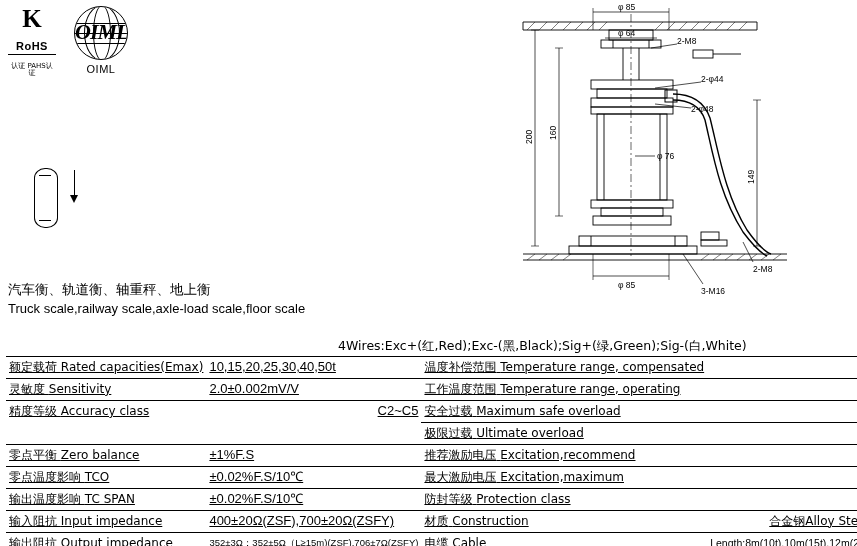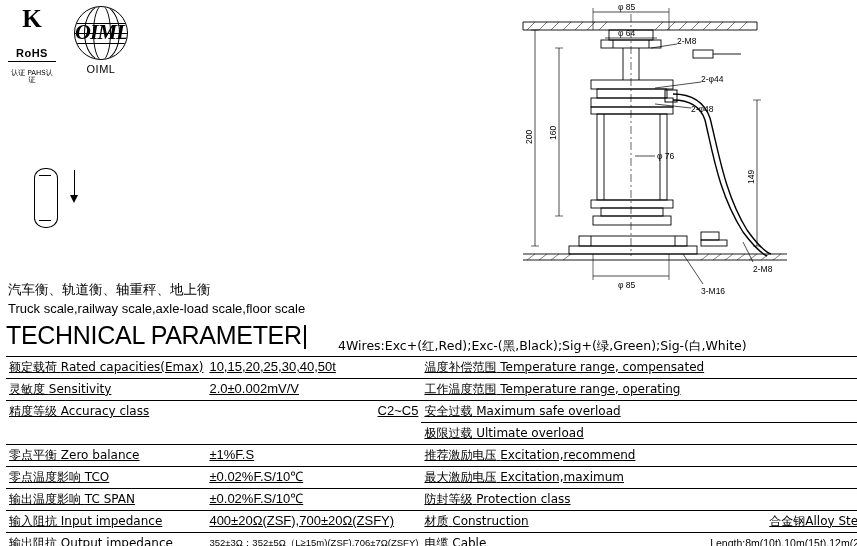--- a/index.html
+++ b/index.html
@@ -38,21 +38,21 @@
   .rohs-k {
     font-family: "Liberation Serif", serif;
     font-size: 25px;
     font-weight: bold;
     letter-spacing: 0;
   }
   .rohs-text {
     font-size: 11px;
     font-weight: bold;
     letter-spacing: 0.5px;
-    margin-top: 17px;
+    margin-top: 10px;
   }
   .rohs-rule {
     border-top: 1.5px solid #000;
     margin: 2px 0 2px 0;
   }
   .rohs-sub {
     font-size: 7px;
     letter-spacing: 0;
   }
   .oiml-box {
@@ -279,21 +279,20 @@
   </div>
 
   <div class="cell-sketch">
     <div class="cell-body"></div>
     <div class="cell-arrow"></div>
   </div>
 
   <div class="app-cn">汽车衡、轨道衡、轴重秤、地上衡</div>
   <div class="app-en">Truck scale,railway scale,axle-load scale,floor scale</div>
 
-  <div class="title"><span>TECHNICAL PARAMETER</span><span class="bar">|</span></div>
   <div class="wires">4Wires:Exc+(红,Red);Exc-(黑,Black);Sig+(绿,Green);Sig-(白,White)</div>
 
   <div class="drawing">
     <svg width="348" height="306" viewBox="0 0 348 306">
       <g stroke="#000" fill="none" stroke-width="0.9">
 
         <line x1="18" y1="18" x2="252" y2="18"></line>
         <line x1="18" y1="26" x2="252" y2="26"></line>
         <line x1="18" y1="18" x2="18" y2="26"></line>
         <line x1="252" y1="18" x2="252" y2="26"></line>

